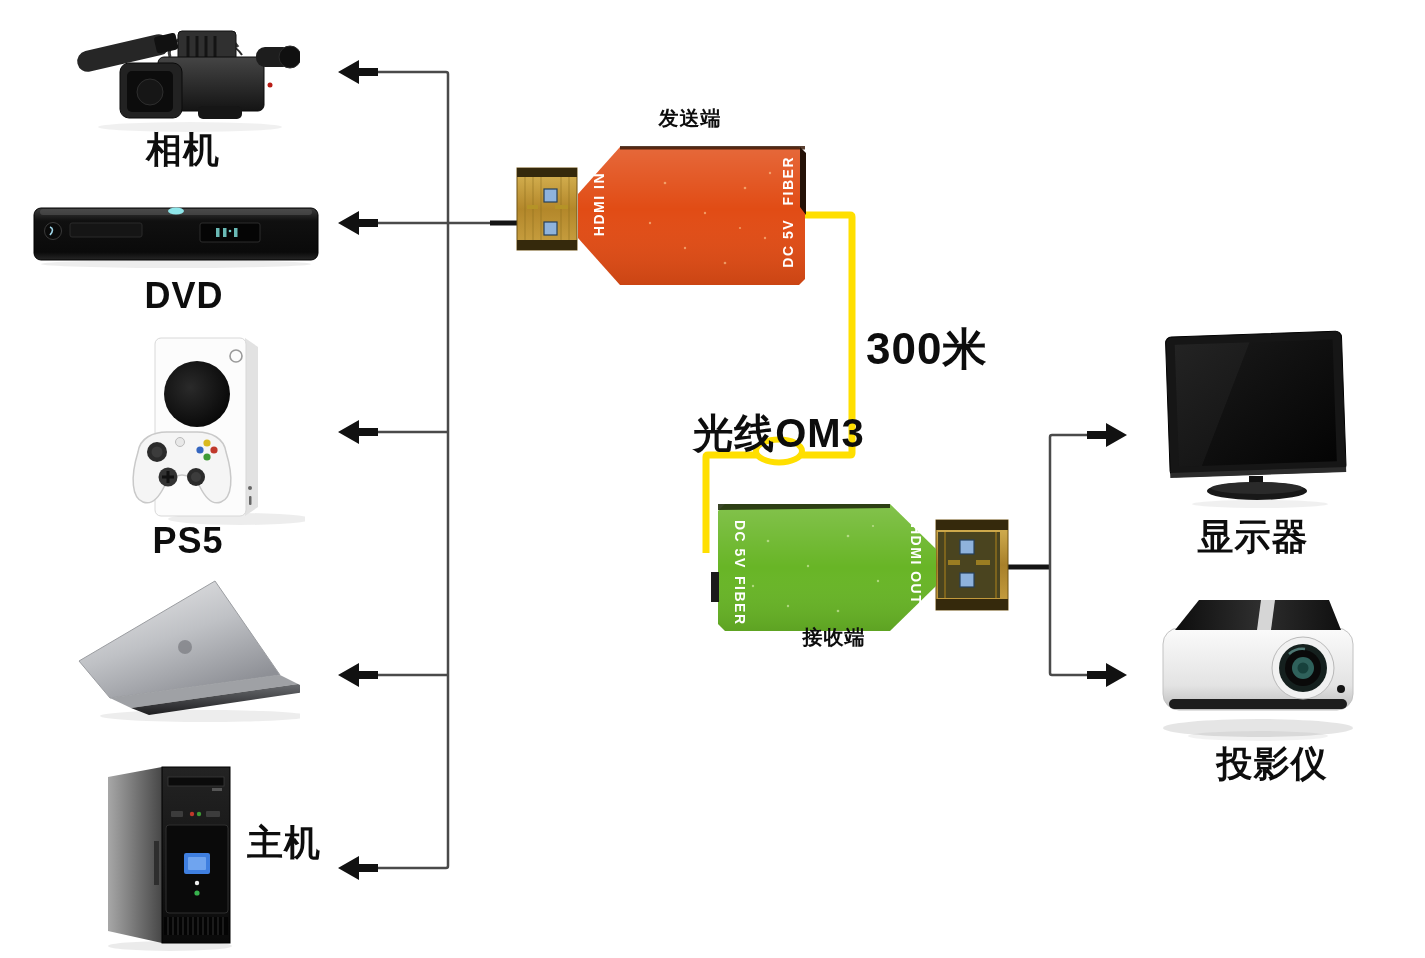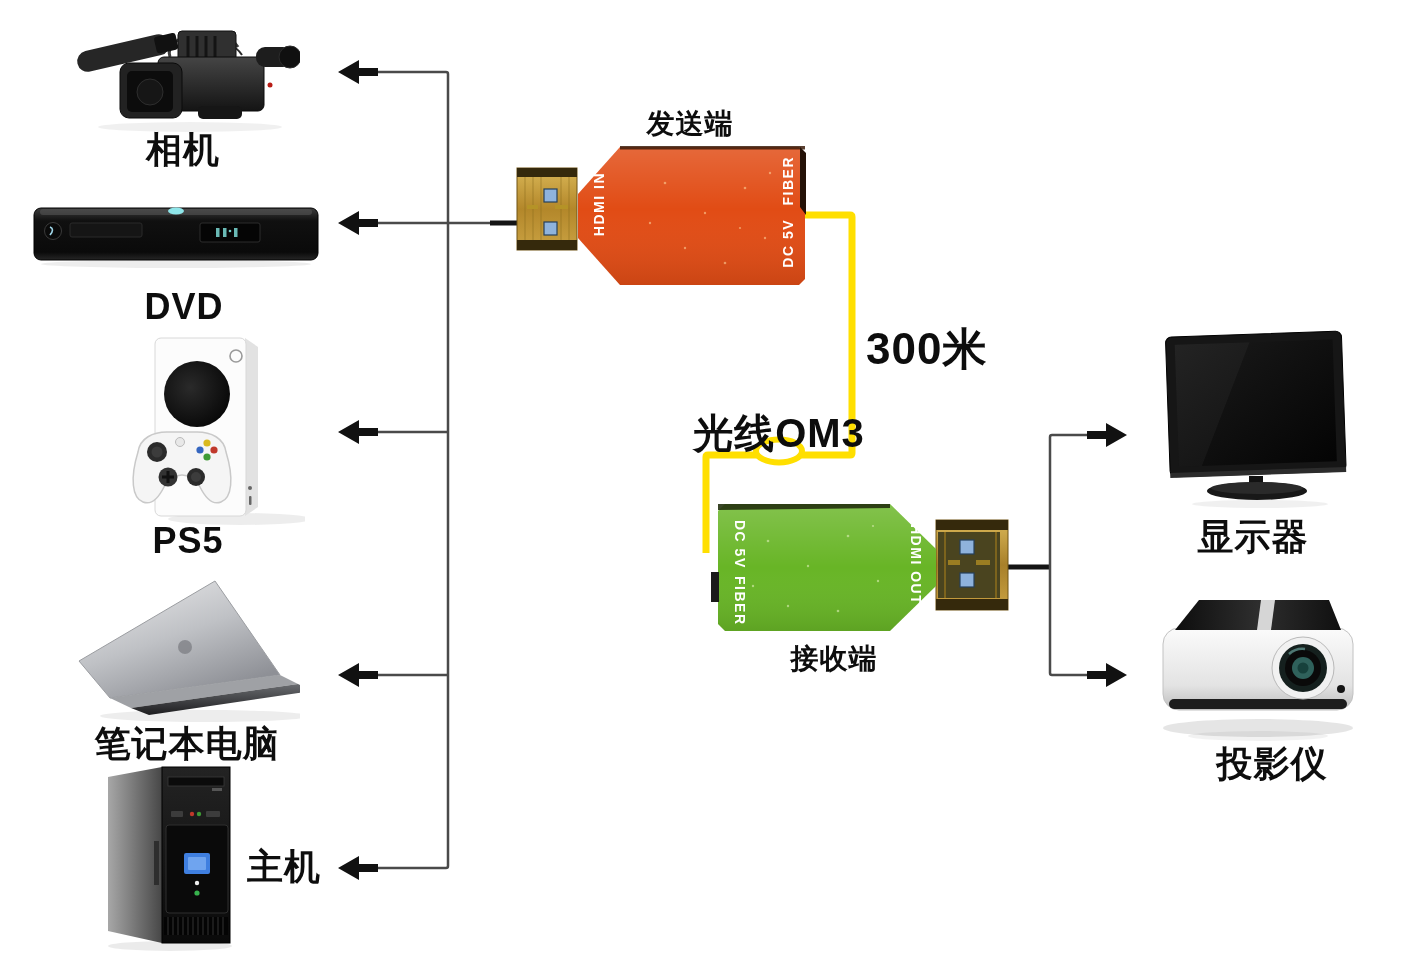--- a/index.html
+++ b/index.html
@@ -7,21 +7,21 @@
     position:relative;width:1425px;height:958px;background:#ffffff;overflow:hidden;
     font-family:"Liberation Sans","DejaVu Sans",sans-serif;
   }
   .stage svg{display:block}
   .wires{position:absolute;left:0;top:0;z-index:1}
   .dev{position:absolute;z-index:2}
   .lbl{
     position:absolute;z-index:4;transform:translateX(-50%);
     font-weight:bold;color:#0d0d0d;font-size:36px;white-space:nowrap;letter-spacing:1px;
   }
-  .lbl.small{font-size:28px}
+  .lbl.small{font-size:20px}
   .lbl.len{transform:none;font-size:44px}
   .lbl.cable{font-size:40px}
   .port{
     position:absolute;z-index:5;color:#ffffff;font-weight:bold;font-size:14px;
     letter-spacing:1.5px;writing-mode:vertical-rl;white-space:nowrap;line-height:17px;
   }
   .port.up{transform:rotate(180deg);transform-origin:center center;}
 </style>
 </head>
 <body>
@@ -340,25 +340,24 @@
   </div>
 
   <div class="port up" style="left:591px;top:172px">HDMI IN</div>
   <div class="port up" style="left:780px;top:156px">FIBER</div>
   <div class="port up" style="left:780px;top:219px">DC 5V</div>
   <div class="port" style="left:731px;top:520px">DC 5V</div>
   <div class="port" style="left:731px;top:576px">FIBER</div>
   <div class="port" style="left:907px;top:524px">HDMI OUT</div>
 
   <div class="lbl small" style="left:690px;top:105px">发送端</div>
-  <div class="lbl small" style="left:834px;top:640px">接收端</div>
+  <div class="lbl small" style="left:834px;top:624px">接收端</div>
   <div class="lbl len" style="left:866px;top:320px">300米</div>
   <div class="lbl cable" style="left:779px;top:406px">光线OM3</div>
 
   <div class="lbl" style="left:183px;top:126px">相机</div>
-  <div class="lbl" style="left:184px;top:286px">DVD</div>
+  <div class="lbl" style="left:184px;top:275px">DVD</div>
   <div class="lbl" style="left:188px;top:520px">PS5</div>
-  <div class="lbl" style="left:187px;top:720px">笔记本电脑</div>
-  <div class="lbl" style="left:284px;top:843px">主机</div>
+  <div class="lbl" style="left:284px;top:819px">主机</div>
   <div class="lbl" style="left:1253px;top:513px">显示器</div>
   <div class="lbl" style="left:1272px;top:740px">投影仪</div>
 
 </div>
 
 </body></html>

